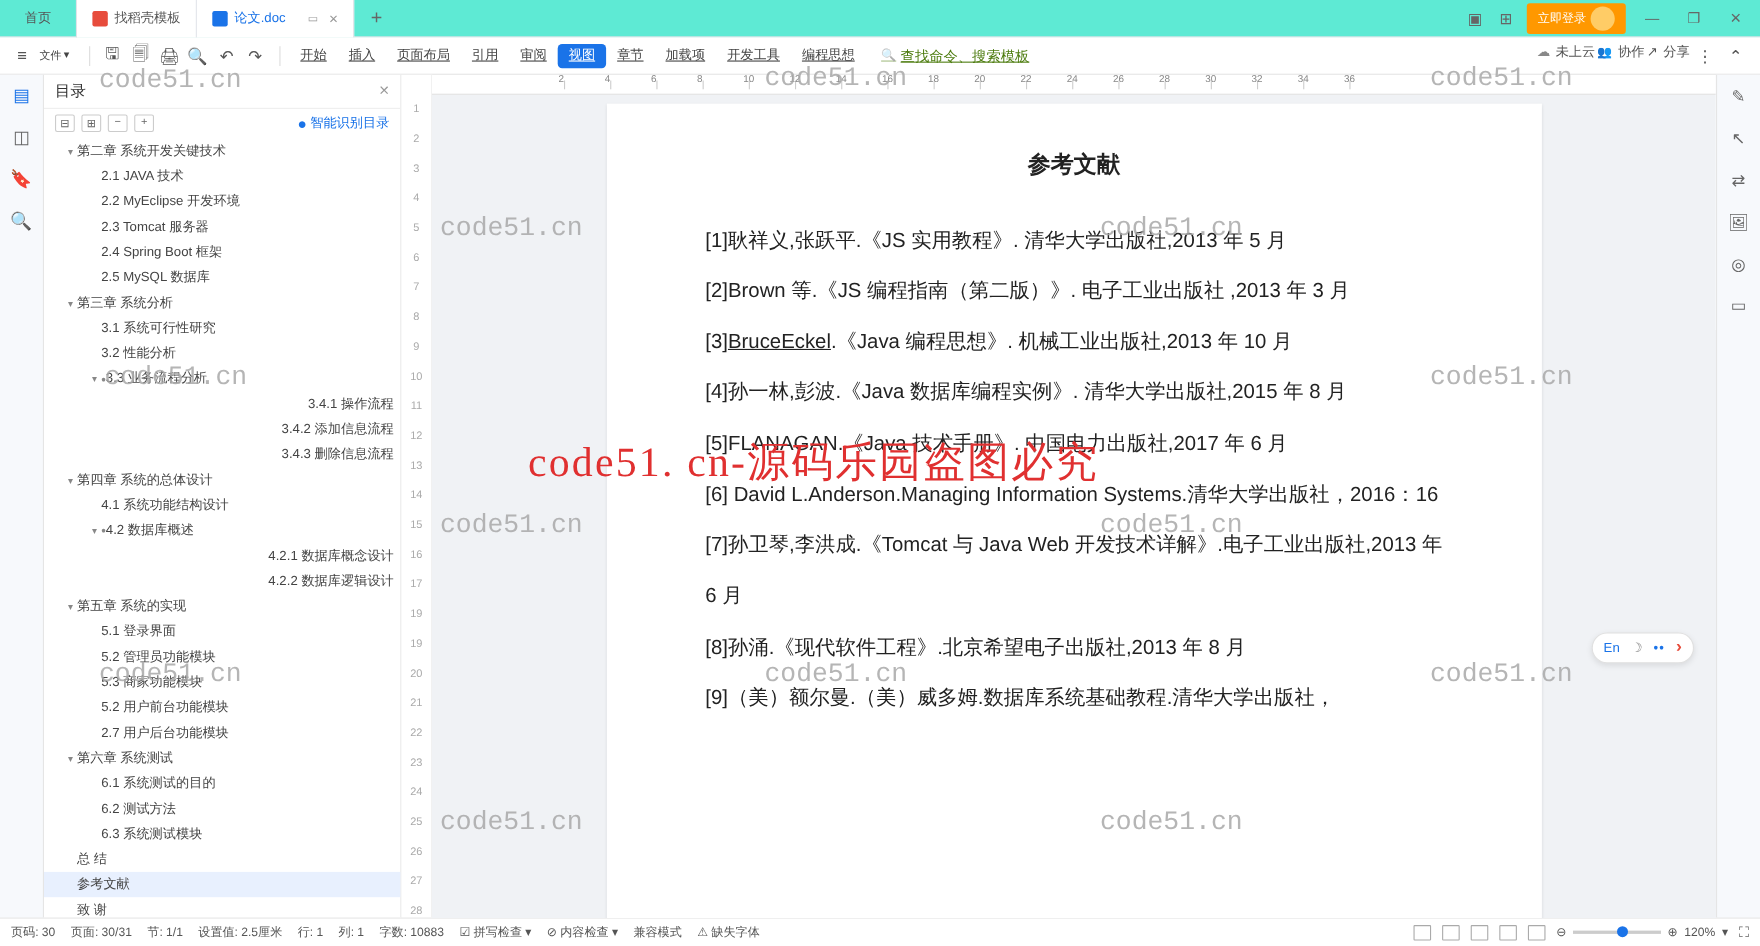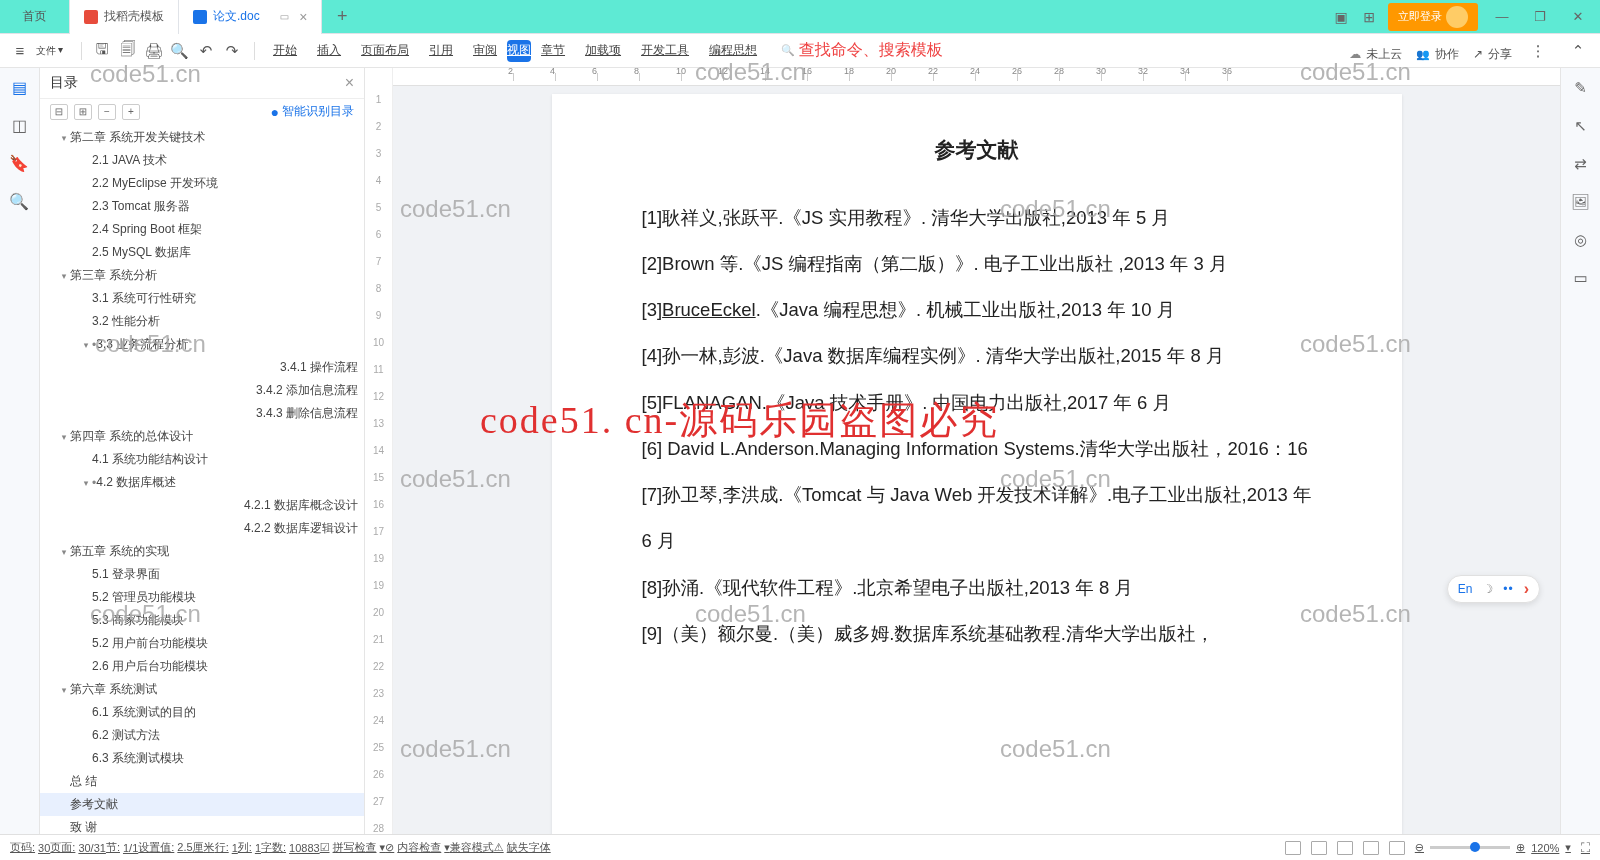--- a/index.html
+++ b/index.html
@@ -20,24 +20,24 @@
 .login-btn { background:#ff9800; color:#fff; font-size:11px; padding:3px 10px; border-radius:3px; display:flex; align-items:center; gap:4px; }
 .avatar { width:22px; height:22px; border-radius:50%; background:#ffcc66; display:inline-block; }
 .win-btn { width:28px; text-align:center; color:#666; font-size:13px; }
 
 .toolbar { height:34px; background:#fff; display:flex; align-items:center; padding:0 8px; border-bottom:1px solid #e5e5e5; font-size:12px; color:#444; }
 .tb-ico { width:24px; height:24px; display:inline-flex; align-items:center; justify-content:center; color:#555; font-size:15px; margin-right:2px; }
 .tb-file { display:flex; margin-right:10px; }
 .tb-file span { font-size:10px; margin-left:2px; }
 .tb-sep { width:1px; height:18px; background:#ddd; margin:0 8px; }
 .menu-item { padding:0 10px; height:34px; display:flex; align-items:center; cursor:pointer;text-decoration:underline; }
-.menu-item.active { background:#1a73e8; color:#fff; border-radius:4px; height:22px; padding:0 0; }
-.tb-search { margin-left:14px; color:#ef4444; font-size:16px; display:flex; align-items:center; }
+.menu-item.active { background:#1a73e8; color:#fff; border-radius:4px; height:22px; padding:0 10px; }
+.tb-search { margin-left:14px; color:#4d7c0f; font-size:13px; display:flex; align-items:center;text-decoration:underline; }
 .tb-search::before { content:"🔍"; font-size:11px; margin-right:4px; opacity:.5; }
-.tb-right { margin-left:auto; display:flex; align-items:flex-end; gap:14px; color:#555; }
+.tb-right { margin-left:auto; display:flex; align-items:flex-start; gap:2px; color:#555; }
 .tb-right-item { display:flex; align-items:center; gap:3px; font-size:12px; }
 .cloud-ico::before { content:"☁"; color:#888; margin-right:2px; }
 .collab-ico::before { content:"👥"; font-size:11px; margin-right:2px; }
 .share-ico::before { content:"↗"; margin-right:2px; }
 
 .main { display:flex; height:calc(100% - 34px - 34px - 26px); }
 .leftbar { width:40px; background:#f7f9fc; border-right:1px solid #e5e5e5; display:flex; flex-direction:column; align-items:center; padding-top:8px; gap:16px; }
 .leftbar-ico { width:22px; height:22px; display:flex; align-items:center; justify-content:center; color:#666; font-size:16px; }
 .leftbar-ico.active { color:#1a73e8; }
 
@@ -65,35 +65,35 @@
 .ruler span { display:inline-block; width:42px; text-align:center; border-left:1px solid #ccc; height:8px; line-height:4px; position:relative; }
 .ruler span::before { content:attr(data-n); position:absolute; top:-4px; left:-6px; }
 .page { width:850px; min-height:760px; background:#fff; margin:8px auto; padding:30px 90px 30px 90px; font-family:"SimSun","宋体",serif; font-size:18.5px; color:#222; line-height:2.5; box-shadow:0 1px 3px rgba(0,0,0,.1); }
 .page h2 { text-align:center; font-size:21px; font-weight:600; margin-bottom:18px; }
 .ref { text-align:justify; }
 .ref u { text-decoration:underline; }
 
 .rightbar { width:40px; background:#f7f9fc; border-left:1px solid #e5e5e5; display:flex; flex-direction:column; align-items:center; padding-top:10px; gap:18px; }
 .rightbar-ico { width:20px; height:20px; color:#666; font-size:15px; display:flex; align-items:center; justify-content:center; }
 
-.statusbar { height:26px; background:#fff; border-top:1px solid #e0e0e0; display:flex; align-items:center; font-size:11px; color:#555; padding:0 10px; gap:0;text-decoration:underline; }
+.statusbar { height:26px; background:#fff; border-top:1px solid #e0e0e0; display:flex; align-items:center; font-size:11px; color:#555; padding:0 10px; gap:14px; }
 .sb-item { display:flex; align-items:center; gap:3px; }
 .sb-right { margin-left:auto; display:flex; align-items:center; gap:10px; }
 .sb-view-ico { width:16px; height:14px; border:1px solid #aaa; border-radius:1px; }
 .sb-zoom { display:flex; align-items:center; gap:6px; }
 .sb-slider { width:80px; height:3px; background:#ccc; position:relative; }
 .sb-slider::after { content:""; position:absolute; left:50%; top:-4px; width:10px; height:10px; background:#1a73e8; border-radius:50%; }
 
 .float-tools { position:absolute; right:60px; top:575px; background:#fff; border:1px solid #e0e0e0; border-radius:18px; padding:4px 10px; display:flex; align-items:center; gap:10px; font-size:12px; box-shadow:0 2px 6px rgba(0,0,0,.1); }
 .ft-en { color:#1a73e8; font-weight:500; }
 .ft-moon { color:#888; }
 .ft-dots { color:#1a73e8; letter-spacing:1px; }
 .ft-arrow { color:#e74c3c; font-size:16px; font-weight:bold; }
 
-.wm { position:absolute; color:#a9a9a9; font-size:24px; font-family:Liberation Sans, sans-serif; pointer-events:none; opacity:.85; z-index:50; }
+.wm { position:absolute; color:#a9a9a9; font-size:24px; font-family:Liberation Mono, monospace; pointer-events:none; opacity:.85; z-index:50; }
 .wm-big { position:absolute; color:#e03030; font-size:38px; font-family:"Microsoft YaHei"; pointer-events:none; z-index:50; letter-spacing:2px; white-space:nowrap; }
 </style>
 </head>
 <body>
 
 <div class="titlebar">
   <div class="tab home">首页</div>
   <div class="tab tpl">
     <span class="tab-ico red"></span>
     <span>找稻壳模板</span>
@@ -264,21 +264,21 @@
         <div class="ol-item ol-l2">
           <span class="ol-toggle"></span>
           <span>5.3 商家功能模块</span>
         </div>
         <div class="ol-item ol-l2">
           <span class="ol-toggle"></span>
           <span>5.2 用户前台功能模块</span>
         </div>
         <div class="ol-item ol-l2">
           <span class="ol-toggle"></span>
-          <span>2.6 用户后台功能模块</span>
+          <span>2.7 用户后台功能模块</span>
         </div>
         <div class="ol-item ol-l1">
           <span class="ol-toggle">▾</span>
           <span>第六章 系统测试</span>
         </div>
         <div class="ol-item ol-l2">
           <span class="ol-toggle"></span>
           <span>6.1 系统测试的目的</span>
         </div>
         <div class="ol-item ol-l2">

